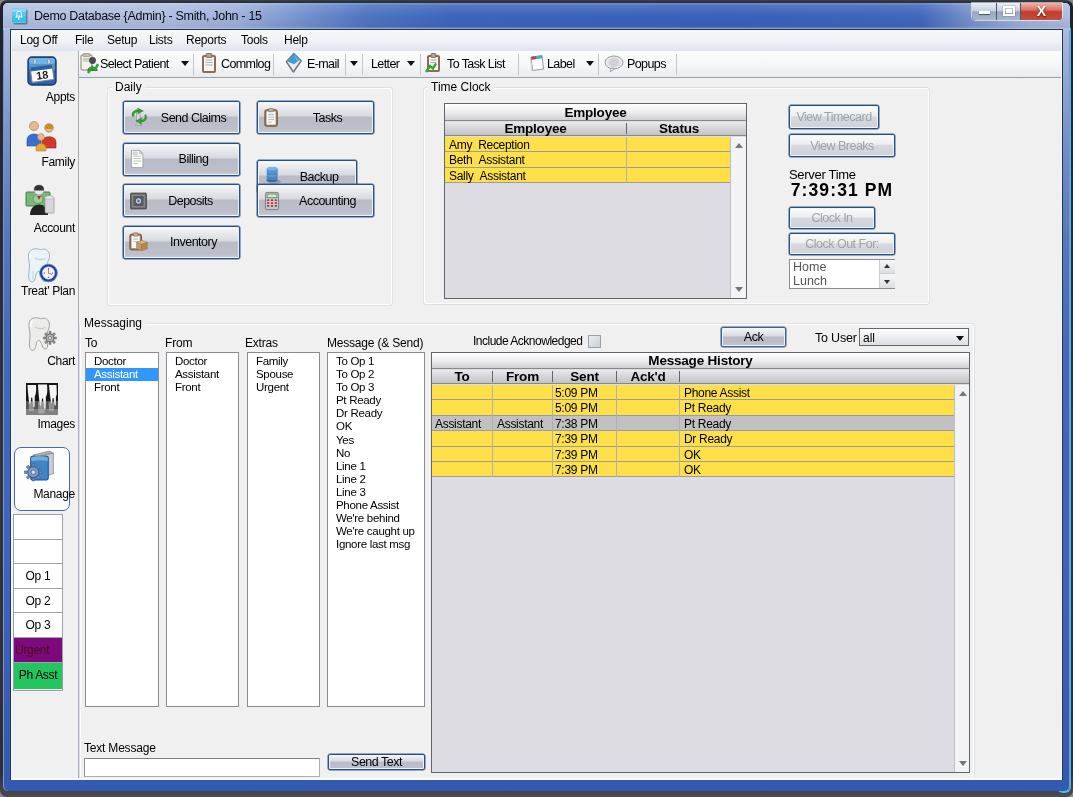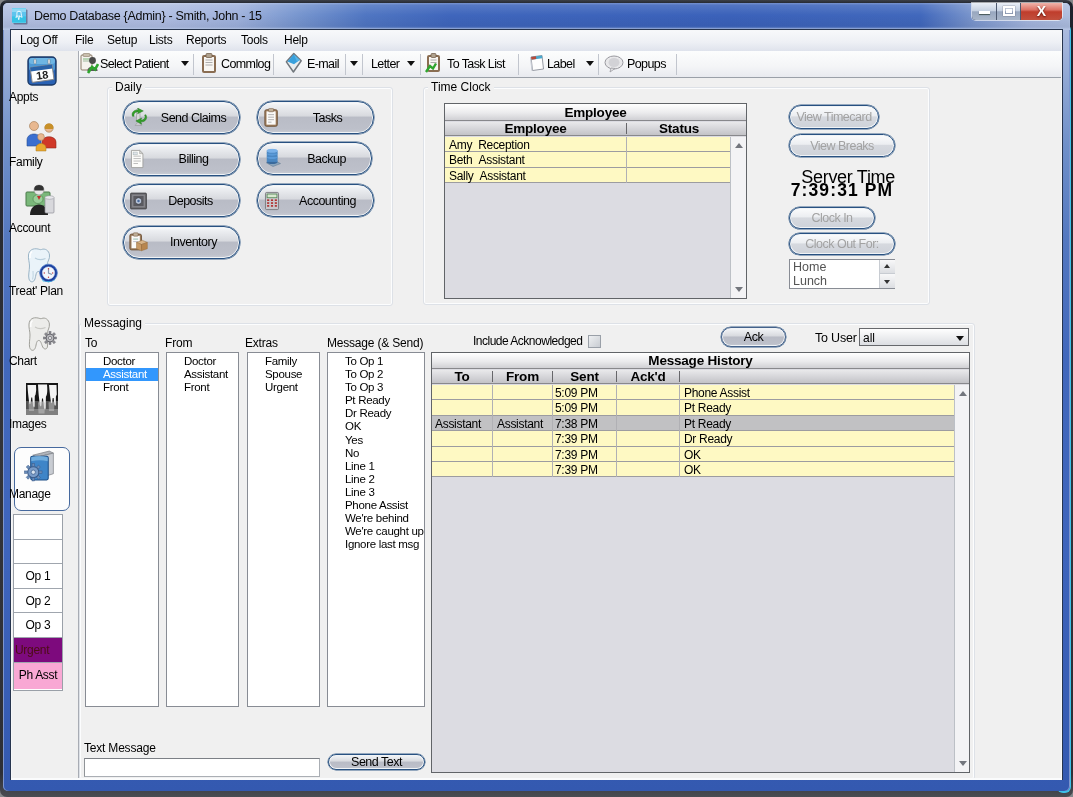--- a/index.html
+++ b/index.html
@@ -35,43 +35,43 @@
 .titem{position:absolute;top:0;height:22px;line-height:22px}
 .tarrow{position:absolute;top:9px;width:0;height:0;border-left:4px solid transparent;border-right:4px solid transparent;border-top:5px solid #111}
 .ticon{position:absolute;top:1px}
 
 #content{position:absolute;left:79px;top:78px;width:982px;height:701px;background:#f0f0f0}
 #vline{position:absolute;left:78px;top:51px;width:1px;height:728px;background:#a8acb4}
 
 .grp{position:absolute;border:1px solid #dde1e7;border-radius:3px;box-shadow:inset 0 0 0 1px #fcfdfe}
 .grplabel{position:absolute;font-size:12px;color:#000;background:#f0f0f0;padding:0 3px;height:14px;line-height:14px}
 
-.gbtn{position:absolute;border-radius:16px;border:1.5px solid #285181;box-sizing:border-box;background:linear-gradient(180deg,#fefefe 0%,#eef0f3 10%,#d8dadf 44%,#b9bcc6 50%,#bdc0ca 88%,#c9cdd5 100%);box-shadow:inset 0 0 0 1px #f0f3f6,0 0 0 0.5px #3a618b;font-size:12.5px;letter-spacing:-0.5px;color:#000;text-align:center}
+.gbtn{position:absolute;border-radius:2px;border:1.5px solid #285181;box-sizing:border-box;background:linear-gradient(180deg,#fefefe 0%,#eef0f3 10%,#d8dadf 44%,#b9bcc6 50%,#bdc0ca 88%,#c9cdd5 100%);box-shadow:inset 0 0 0 1px #f0f3f6,0 0 0 0.5px #3a618b;font-size:12.5px;letter-spacing:-0.5px;color:#000;text-align:center}
 .gbtn.dis{color:#a2a2a2;background:linear-gradient(180deg,#fbfcfd 0%,#eceef1 44%,#d6d9df 50%,#ced2d9 100%)}
 .gbtn .lbl{position:absolute;left:0;right:0;top:50%;transform:translateY(-50%)}
 .gbtn .ic{position:absolute;left:5px;top:50%;transform:translateY(-50%)}
 
 .lb{position:absolute;background:#fff;border:1px solid #888c94;font-size:11.5px;letter-spacing:-0.3px;color:#000;padding-top:2px}
-.lb div{padding-left:17px;height:13.1px;line-height:13px;white-space:nowrap}
+.lb div{padding-left:8px;height:13.1px;line-height:13px;white-space:nowrap}
 .lb .sel{background:#3297fd;color:#fff}
 
 .grid{position:absolute;border:1px solid #616468;background:#dcdce2}
 .gtitle{position:absolute;left:0;right:0;top:0;background:linear-gradient(180deg,#ffffff 0%,#ebebed 55%,#d0d0d4 100%);border-bottom:1px solid #88888c;text-align:center;font-weight:bold;font-size:13.5px;letter-spacing:-0.2px}
 .ghead{position:absolute;left:0;right:0;background:linear-gradient(180deg,#e9e9eb 0%,#d4d4d8 55%,#c3c3c7 100%);border-bottom:1px solid #88888c;font-weight:bold;font-size:13.5px;letter-spacing:-0.2px}
 .ghead .c{position:absolute;top:0;text-align:center}
 .ghead .d{position:absolute;top:1px;bottom:1px;width:1px;background:#66666a}
-.grow{position:absolute;background:#fef9c3;border-bottom:1px solid #9c9ca0;font-size:12px;letter-spacing:-0.3px}
+.grow{position:absolute;background:#fde047;border-bottom:1px solid #9c9ca0;font-size:12px;letter-spacing:-0.3px}
 .grow span{position:absolute}
 .gcl{position:absolute;width:1px;background:#b0b0b4}
 
 .sbar{position:absolute;background:#f3f3f5;border-left:1px solid #bcc0c6}
 .tri-u{position:absolute;width:0;height:0;border-left:4px solid transparent;border-right:4px solid transparent;border-bottom:5px solid #73767d}
 .tri-d{position:absolute;width:0;height:0;border-left:4px solid transparent;border-right:4px solid transparent;border-top:5px solid #73767d}
 
-.modlbl{position:absolute;font-size:12px;letter-spacing:-0.3px;color:#000;text-align:left;width:66px;left:9px}
+.modlbl{position:absolute;font-size:12px;letter-spacing:-0.3px;color:#000;text-align:right;width:66px;left:9px}
 #manbox{position:absolute;left:14px;top:447px;width:56px;height:64px;background:#fdfdfd;border:1.5px solid #46699e;border-radius:7px}
 #oplist{position:absolute;left:13px;top:514px;width:50px;height:177px;background:#fff;border:1px solid #9aa0a8;font-size:12px;letter-spacing:-0.3px}
 #oplist div{height:24.6px;border-bottom:1px solid #a0a6ae;text-align:center;line-height:24px;overflow:hidden}
 #oplist div:last-child{height:26px;border-bottom:none}
 
 .txt{position:absolute;font-size:12px;letter-spacing:-0.2px;color:#000;white-space:nowrap}
 .input{position:absolute;background:#fff;border:1px solid #aaaeb4;border-top-color:#7c8086;border-left-color:#909498}
 </style></head><body>
 <div id="f0"></div>
 <div id="f1"></div>
@@ -300,21 +300,21 @@
  </svg>
  <div class="modlbl" style="top:487px">Manage</div>
 
  <div id="oplist">
   <div></div>
   <div></div>
   <div>Op 1</div>
   <div>Op 2</div>
   <div>Op 3</div>
   <div style="background:#7d0a7d;text-align:left;padding-left:1px;color:#4c0d12">Urgent</div>
-  <div style="background:#f9a8d4">Ph Asst</div>
+  <div style="background:#22c55e">Ph Asst</div>
  </div>
 </div>
 
 <div class="grp" style="left:107px;top:87px;width:286px;height:219px"></div>
 <div class="grplabel" style="left:112px;top:80px">Daily</div>
 <div id="daily-btns">
  <div class="gbtn" style="left:123px;top:101px;width:117px;height:33px">
   <svg class="ic" width="22" height="20" viewBox="0 0 26 24">
    <rect x="9" y="3" width="4" height="12" fill="#d8d8da" stroke="#909094" stroke-width="0.7"></rect>
    <ellipse cx="11" cy="3" rx="3" ry="1.5" fill="#eee" stroke="#909094" stroke-width="0.6"></ellipse>
@@ -341,21 +341,21 @@
    <path d="M3 2 L13 2 L17 6 L17 23 L3 23 Z" fill="#fcfcfa" stroke="#9a9a98"></path>
    <path d="M13 2 L13 6 L17 6 Z" fill="#d8d8d4" stroke="#9a9a98" stroke-width="0.7"></path>
    <line x1="5.5" y1="9" x2="14.5" y2="9" stroke="#a8a8a8" stroke-width="0.9"></line>
    <line x1="5.5" y1="12" x2="14.5" y2="12" stroke="#a8a8a8" stroke-width="0.9"></line>
    <line x1="5.5" y1="15" x2="14.5" y2="15" stroke="#a8a8a8" stroke-width="0.9"></line>
    <line x1="5.5" y1="18" x2="11" y2="18" stroke="#a8a8a8" stroke-width="0.9"></line>
    <rect x="5" y="4" width="5" height="3.4" fill="#e0e4ea" stroke="#9aa" stroke-width="0.5"></rect>
   </svg>
   <div class="lbl" style="padding-left:24px">Billing</div>
  </div>
- <div class="gbtn" style="left:257px;top:142px;width:115px;height:33px">
+ <div class="gbtn" style="left:257px;top:160px;width:100px;height:33px">
   <svg class="ic" width="20" height="21" viewBox="0 0 24 25">
    <path d="M4 17 L13 14 L21 18 L12 21.5 Z" fill="#8aa4bc" stroke="#5a748c" stroke-width="0.6"></path>
    <g>
     <ellipse cx="11" cy="16" rx="6.5" ry="2.6" fill="#3a6a9c"></ellipse>
     <rect x="4.5" y="10" width="13" height="6" fill="#4a86c0"></rect>
     <ellipse cx="11" cy="10" rx="6.5" ry="2.6" fill="#5a9ad8"></ellipse>
     <rect x="4.5" y="6" width="13" height="4" fill="#4a86c0"></rect>
     <ellipse cx="11" cy="6" rx="6.5" ry="2.6" fill="#5a9ad8"></ellipse>
     <rect x="4.5" y="2.4" width="13" height="3.6" fill="#4a86c0"></rect>
     <ellipse cx="11" cy="2.6" rx="6.5" ry="2.4" fill="#78b0e8"></ellipse>
@@ -432,21 +432,21 @@
    <div class="tri-u" style="left:4px;top:6px"></div>
    <div class="tri-d" style="left:4px;bottom:6px"></div>
   </div>
  </div>
  <div class="gbtn dis" style="left:789px;top:105px;width:90px;height:24px">
       <div class="lbl">View Timecard</div>
     </div>
  <div class="gbtn dis" style="left:789px;top:134px;width:106px;height:23px">
       <div class="lbl">View Breaks</div>
     </div>
- <div class="txt" style="left:789px;top:167px;width:106px;text-align:right;font-size:18px;letter-spacing:-0.3px">Server Time</div>
+ <div class="txt" style="left:789px;top:167px;width:106px;text-align:left;font-size:13px;letter-spacing:-0.3px">Server Time</div>
  <div class="txt" style="left:789px;top:180px;width:106px;text-align:center;font-size:17.5px;font-weight:bold;letter-spacing:1.1px">7:39:31 PM</div>
  <div class="gbtn dis" style="left:789px;top:207px;width:86px;height:22px">
       <div class="lbl">Clock In</div>
     </div>
  <div class="gbtn dis" style="left:789px;top:233px;width:106px;height:22px">
       <div class="lbl">Clock Out For:</div>
     </div>
  <div class="input" style="left:789px;top:259px;width:106px;height:30px;border-color:#888c94">
   <div style="position:absolute;left:3px;top:1px;font-size:12.5px;color:#555;line-height:13.5px">Home<br>Lunch</div>
   <div style="position:absolute;right:0;top:0;width:15px;height:28px;border-left:1px solid #c8ccd2">

